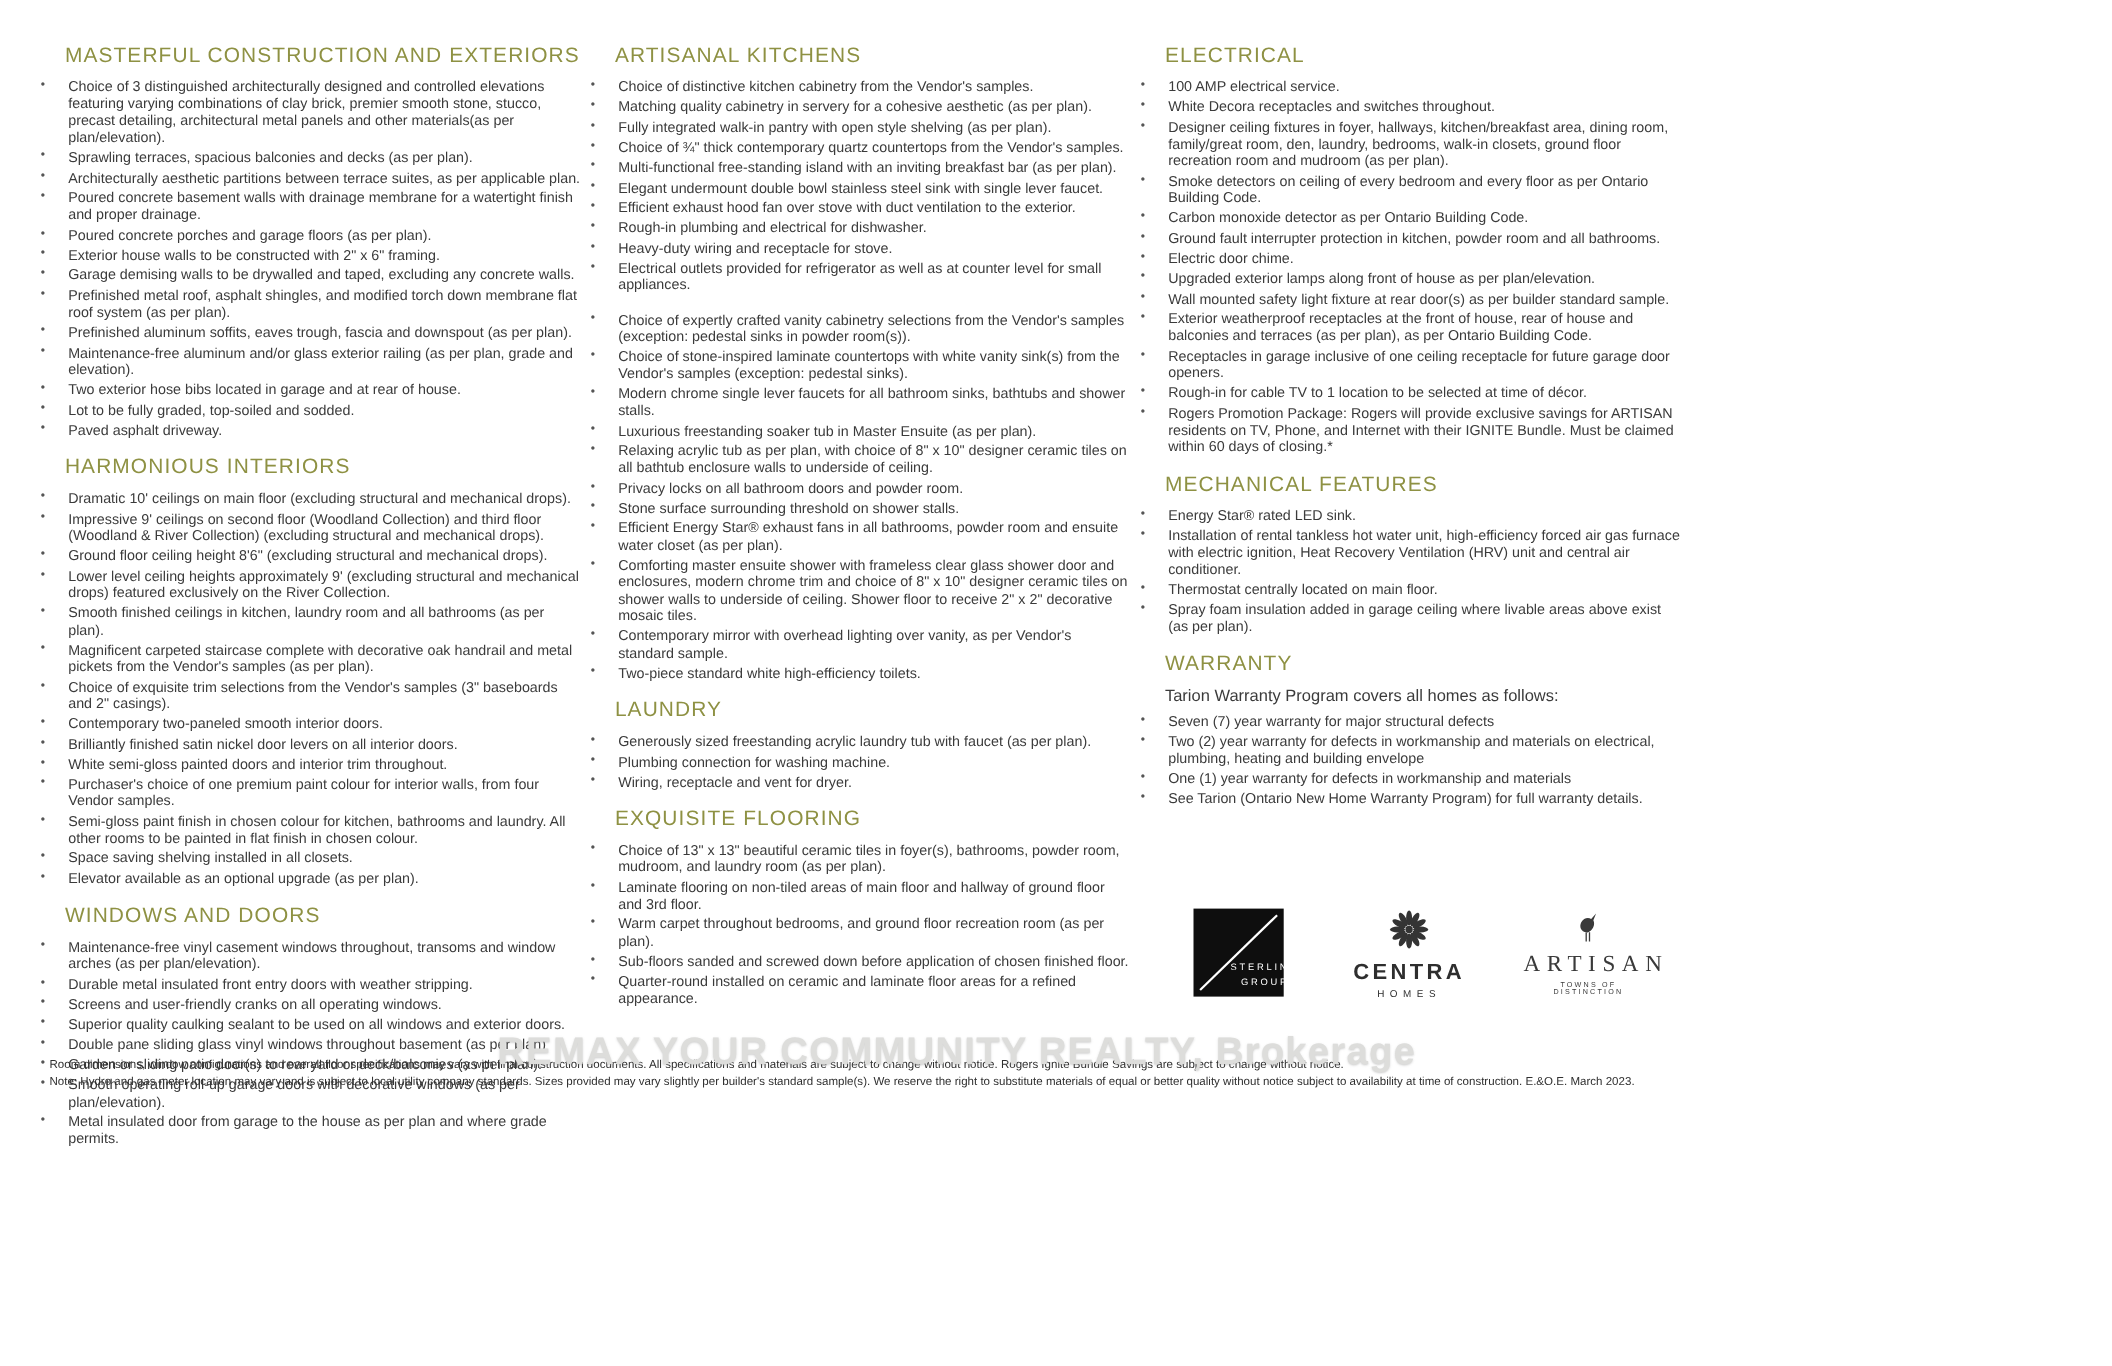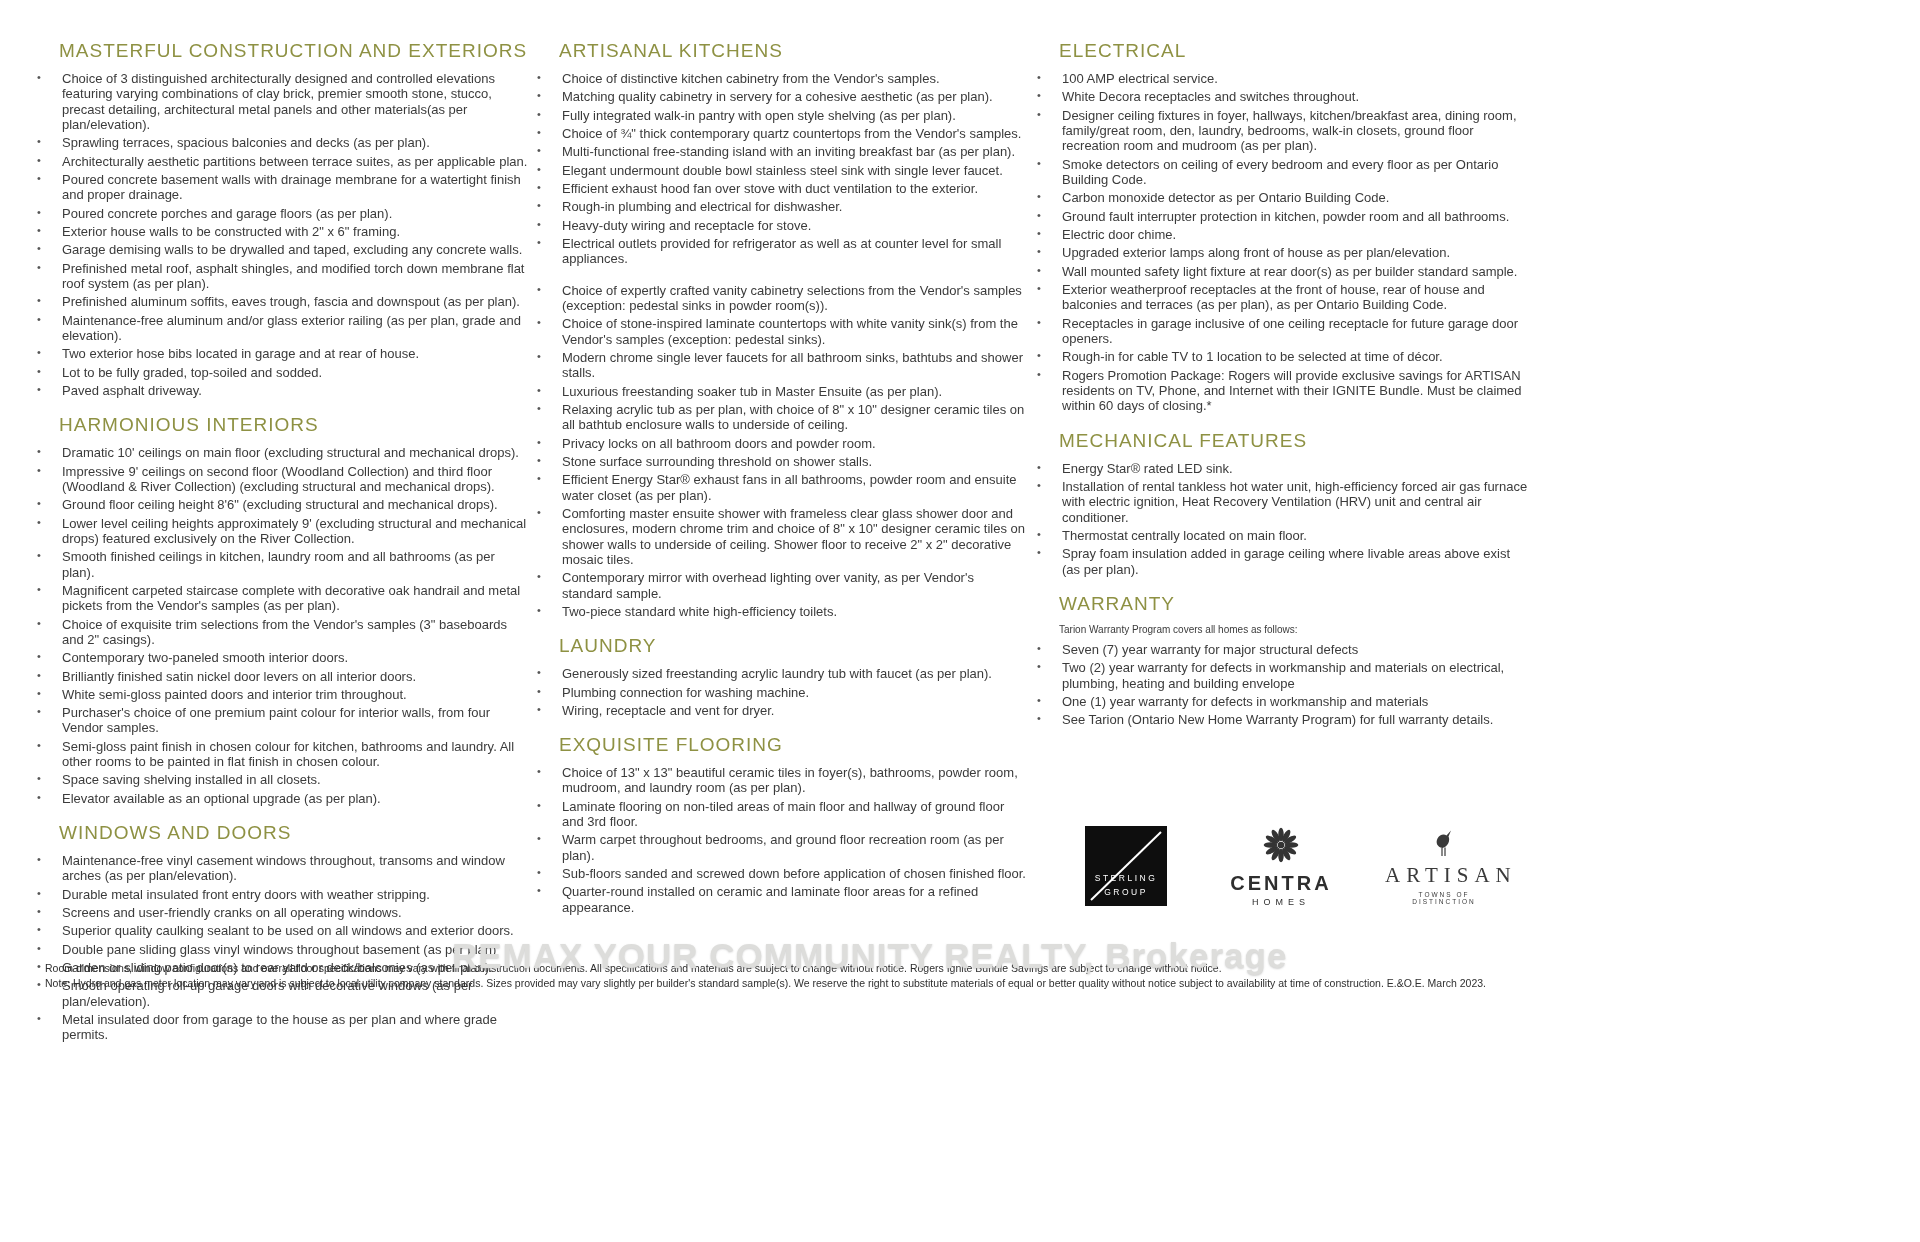--- a/index.html
+++ b/index.html
@@ -17,34 +17,34 @@
   .col { width:500px; flex:0 0 500px; }
 
   section + section { margin-top:16px; }
   .sec-title {
     margin:0 0 9px 25px;
     font-size:19px;
     font-weight:400;
     letter-spacing:1px;
     color:#8E9143;
   }
-  .intro { margin:0 0 6px 25px; font-size:10px; line-height:1.2; color:#3b3b3b; }
+  .intro { margin:0 0 6px 25px; font-size:15px; line-height:1.2; color:#3b3b3b; }
   .items { margin:0; padding:0; list-style:none; }
   .item { display:flex; margin-bottom:3px; font-size:13px; line-height:1.18; }
   .bullet { flex:0 0 25px; padding-left:3px; font-size:11px; color:#555; }
   .txt { flex:1; padding-right:6px; }
 
   
   .logos { position:absolute; left:1085px; top:824px; display:flex; align-items:center; }
   .logo { text-align:center; }
   .sterling { width:82px; height:80px; background:#0e0e0e; position:relative; }
   .sterling svg { position:absolute; top:0; left:0; }
   .st-text {
     position:absolute; bottom:6px; left:0; width:100%;
-    color:#ffffff; font-size:8.5px; letter-spacing:2.5px; line-height:1.6;
+    color:#ffffff; font-size:8.5px; letter-spacing:2.5px; line-height:1.6;padding-left:24px;
   }
   .centra { margin-left:58px; width:112px; }
   .centra-name { font-size:20px; font-weight:700; letter-spacing:3px; color:#2e2e2e; margin-top:2px; }
   .centra-sub { font-size:9px; letter-spacing:5px; color:#2e2e2e; margin-top:2px; }
   .artisan { margin-left:48px; width:118px; }
   .artisan-name { font-family:"Liberation Serif", serif; font-size:21px; letter-spacing:6px; color:#3a3a3a; margin-top:2px; }
   .artisan-sub { font-size:6.5px; letter-spacing:2px; color:#3a3a3a; margin-top:3px; }
 
   
   .watermark {

